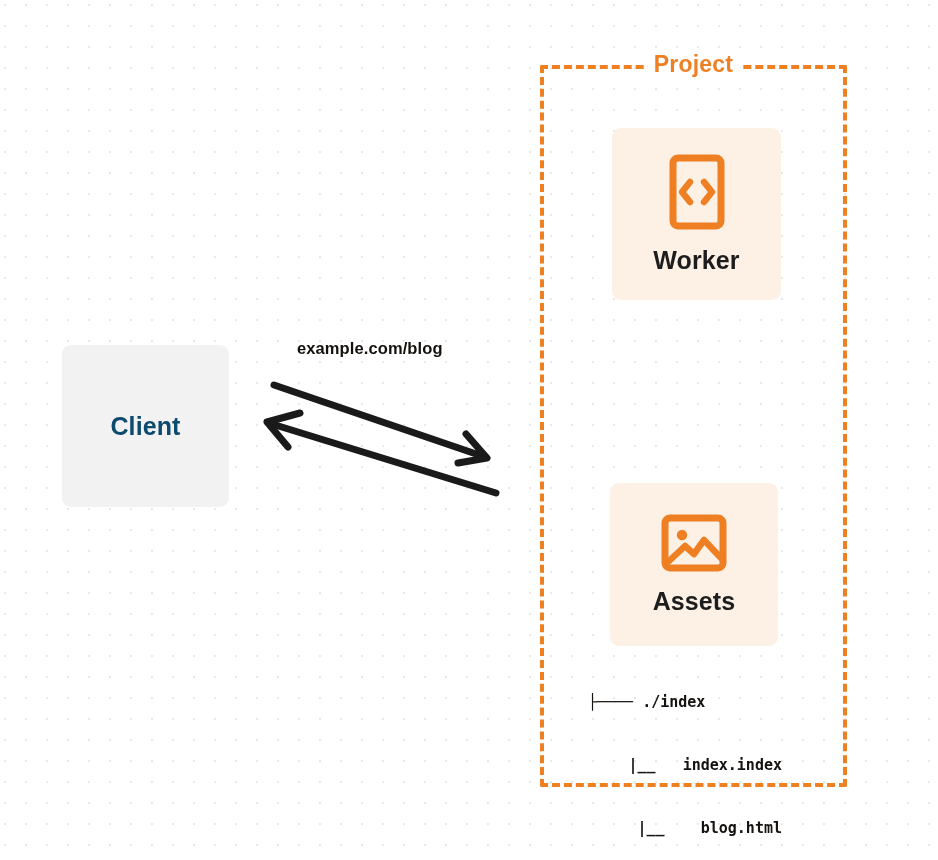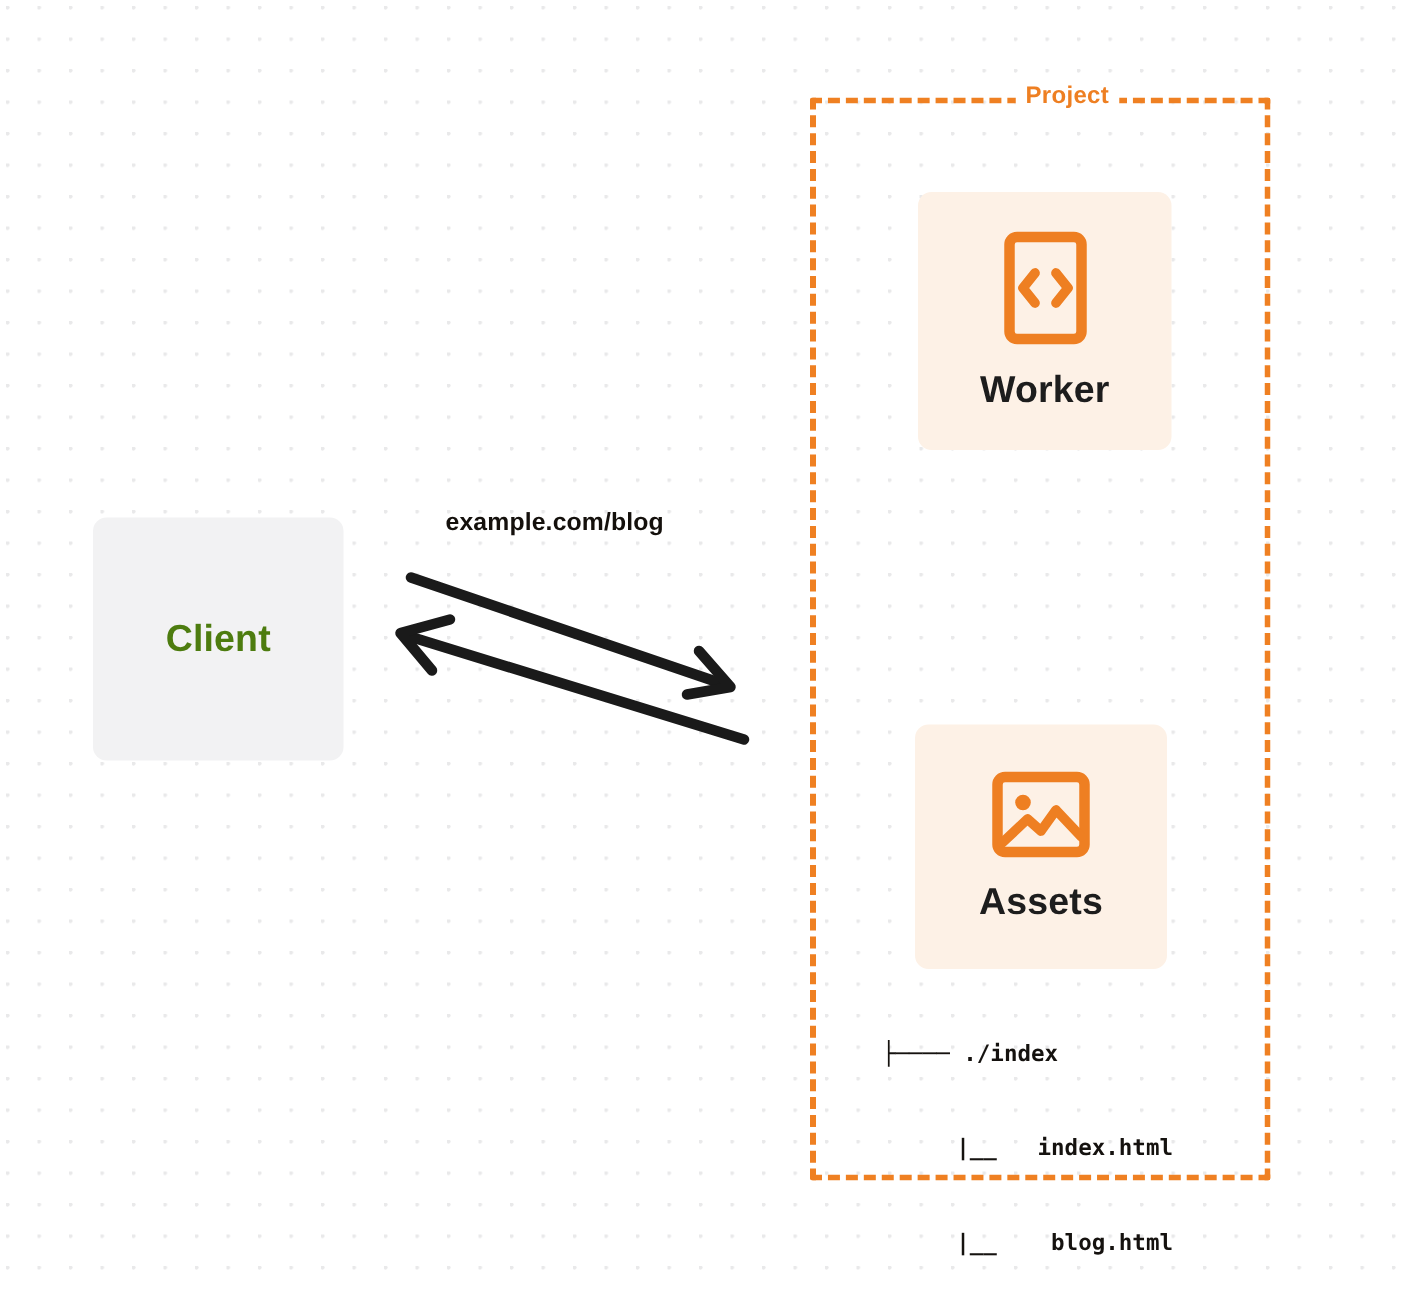--- a/index.html
+++ b/index.html
@@ -36,21 +36,21 @@
     height: 162px;
     background: #f2f2f3;
     border-radius: 9px;
     display: flex;
     align-items: center;
     justify-content: center;
   }
   #client-node .node-label {
     font-size: 25px;
     font-weight: 700;
-    color: #4d7c0f;
+    color: #0c4a6e;
     letter-spacing: 0.1px;
   }
 
   
   #connector-layer {
     position: absolute;
     left: 0;
     top: 0;
     width: 938px;
     height: 860px;
@@ -81,26 +81,25 @@
     box-sizing: border-box;
     border-radius: 2px;
   }
   #project-title {
     position: absolute;
     left: 50%;
     top: -4px;
     transform: translate(-50%, -52%);
     background: #ffffff;
     padding: 0 7px;
-    font-size: 16px;
+    font-size: 23px;
     font-weight: 700;
     color: #ee7f22;
     letter-spacing: 0.2px;
     white-space: nowrap;
-    margin-left: 18px;
   }
 
   
   .service-card {
     position: absolute;
     background: #fdf1e6;
     border-radius: 9px;
     display: flex;
     flex-direction: column;
     align-items: center;
@@ -198,18 +197,18 @@
         <rect x="4" y="4" width="48" height="68" rx="5" ry="5" fill="none" stroke="#ee7f22" stroke-width="7"></rect>
         <polyline points="21,28 13,38 21,48" fill="none" stroke="#ee7f22" stroke-width="6.5" stroke-linecap="round" stroke-linejoin="round"></polyline>
         <polyline points="35,28 43,38 35,48" fill="none" stroke="#ee7f22" stroke-width="6.5" stroke-linecap="round" stroke-linejoin="round"></polyline>
       </svg>
     </span>
     <span class="card-label">Worker</span>
   </div>
 
   <div id="assets-file-tree">
     <span class="tree-row tree-root">├──── ./index</span>
-    <span class="tree-row">|__   index.html</span>
+    <span class="tree-row">|__   index.index</span>
     <span class="tree-row">|__    blog.html</span>
     
   </div>
 
 </div>
 
 </body></html>

